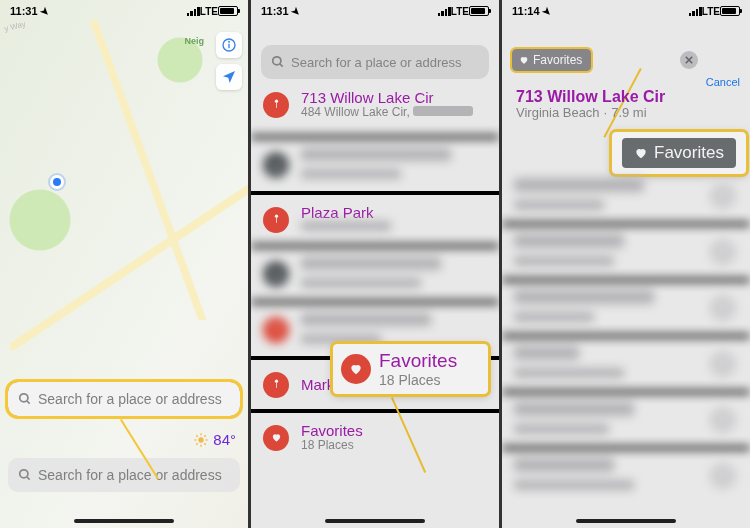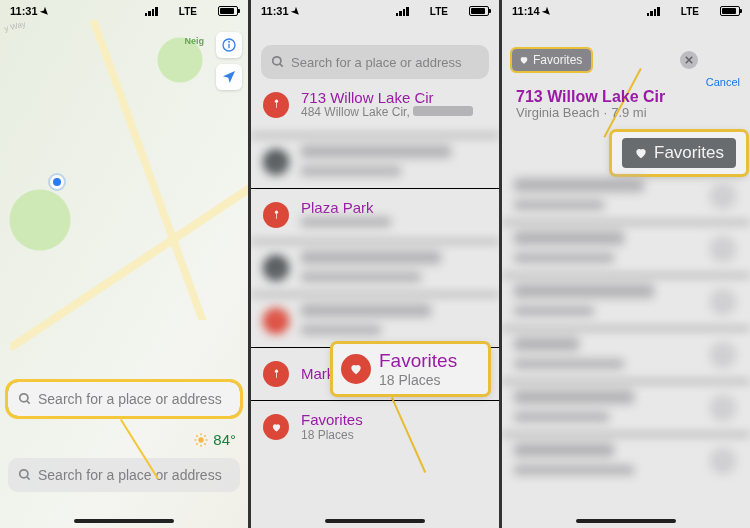--- a/index.html
+++ b/index.html
@@ -1,21 +1,21 @@
 <!DOCTYPE html>
 <html><head>
 <meta charset="utf-8">
 <style>
   * { box-sizing: border-box; margin: 0; padding: 0; font-family: -apple-system, BlinkMacSystemFont, "Helvetica Neue", Arial, sans-serif; }
   body { background: #333; width: 750px; height: 528px; overflow: hidden; display: flex; gap: 3px; }
   .panel { width: 248px; height: 528px; background: #fff; position: relative; overflow: hidden; }
   .panel2, .panel3 { filter: brightness(0.95); }
   .status-bar { height: 22px; display: flex; align-items: center; padding: 0 10px; font-size: 11px; font-weight: 600; color: #000; position: relative; z-index: 10; }
   .status-bar .nav-arrow { margin-left: 3px; transform: rotate(45deg); display:inline-block; font-size:10px; }
-  .status-bar .right { margin-left: auto; display: flex; align-items: center; gap: 21px; }
+  .status-bar .right { margin-left: auto; display: flex; align-items: center; gap: 0; }
   .sig-dots { display: flex; gap: 1px; align-items: flex-end; }
   .sig-dots span { width: 2.5px; background:#000; display:inline-block; }
   .sig-dots span:nth-child(1){height:3px}.sig-dots span:nth-child(2){height:5px}.sig-dots span:nth-child(3){height:7px}.sig-dots span:nth-child(4){height:9px}
   .lte { font-size: 10px; font-weight:600; }
   .batt { width: 20px; height: 10px; border: 1px solid #000; border-radius: 2px; position: relative; }
   .batt:after { content:""; position:absolute; right:-3px; top:2px; width:2px; height:4px; background:#000; border-radius:0 1px 1px 0; }
   .batt:before { content:""; position:absolute; left:1px; top:1px; bottom:1px; width:14px; background:#000; border-radius:1px; }
 
   
   .map-bg { position:absolute; inset:0; background: linear-gradient(120deg,#e8ede0 0%,#eef2e9 40%,#f4f5f0 70%,#f0f0e8 100%); }
@@ -31,28 +31,28 @@
   .info-btn { top: 32px; }
   .compass-btn { top: 64px; }
   .info-btn svg, .compass-btn svg { width:16px; height:16px; }
   .neighbor-tag { position:absolute; top:36px; right:44px; font-size:9px; color:#6aa35a; font-weight:600; }
   .waytxt { position:absolute; top:22px; left:4px; font-size:8px; color:#bbb; transform:rotate(-14deg); }
 
   .searchbar { position:absolute; left:8px; right:8px; height:34px; background:#e2e2e3cc; border-radius:10px; display:flex; align-items:center; padding:0 10px; color:#7f7f82; font-size:14px; }
   .searchbar .mag { margin-right:6px; color:#8a8a8d; width:14px; height:14px; flex:0 0 14px; }
   .searchbar-highlight { bottom: 112px; background:#f3f3f4; outline:3px solid #f5c83b; box-shadow:0 0 0 1px #bca13a; }
   .searchbar-bottom { bottom: 36px; }
-  .temp { position:absolute; right:12px; bottom:80px; font-size:15px; color:#15803d; display:flex; align-items:center; gap:4px; }
+  .temp { position:absolute; right:12px; bottom:80px; font-size:15px; color:#6d28d9; display:flex; align-items:center; gap:4px; }
   .temp .sun { width:16px;height:16px; }
   .home-ind { position:absolute; bottom:5px; left:50%; transform:translateX(-50%); width:100px; height:4px; border-radius:3px; background:#222; }
 
   
   .searchbar-top { position:absolute; left:10px; right:10px; top:45px; height:34px; background:#dededf; border-radius:10px; display:flex; align-items:center; padding:0 10px; color:#8a8a8d; font-size:13px; }
   .list { position:absolute; top:82px; left:0; right:0; bottom:0; }
-  .item { display:flex; align-items:center; padding:8px 14px 8px 12px; border-top:1px solid #000000; min-height:53px; }
+  .item { display:flex; align-items:center; padding:8px 14px 8px 12px; border-top:4px solid #000000; min-height:53px; }
   .item:first-child { border-top:none; }
   .ic { width:26px; height:26px; border-radius:50%; margin-right:12px; flex:0 0 26px; display:flex; align-items:center; justify-content:center; }
   .ic-red { background:#e74c3c; }
   .ic-grey { background:#555a5d; }
   .ic-lt { background:#d8d8da; }
   .ic svg { width:11px; height:11px; }
   .ic-pin svg { width:7px; }
   .txt { flex:1; min-width:0; }
   .title { font-size:15px; color:#a21caf; line-height:1.15; white-space:nowrap; overflow:hidden; }
   .sub { font-size:12px; color:#8a8a8d; line-height:1.15; }

